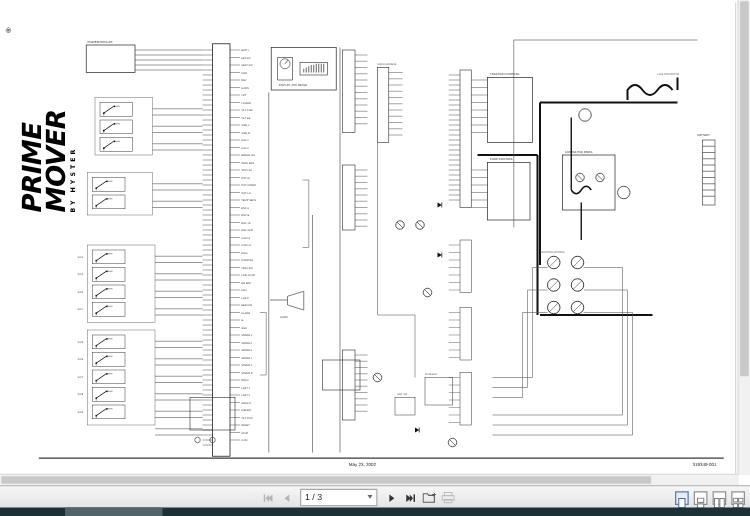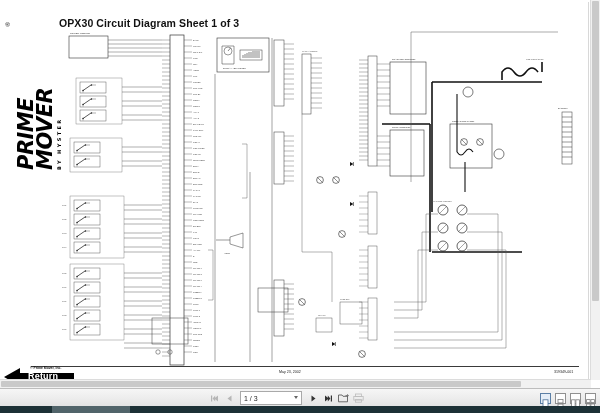--- a/index.html
+++ b/index.html
@@ -836,33 +836,25 @@
 
       <div id="logo-block">
         <div id="logo-rot">
           <div class="logo-word">PRIME</div>
           <div class="logo-word">MOVER</div>
           <div id="logo-sub">BY HYSTER</div>
           <div id="logo-reg">®</div>
         </div>
       </div>
 
-      <div id="page-title">OPX30 Circuit Diagram Sheet 1 of 3</div>
 
       <div id="titleblock-rule"></div>
       <div class="tb-text" id="tb-date">May 23, 2002</div>
       <div class="tb-text" id="tb-partno">319349-001</div>
 
-      <div id="return-button">
-        <div id="return-copyright">© Prime Mover, Inc.</div>
-        <svg id="return-arrow-svg" width="74" height="22" viewBox="0 0 74 22" xmlns="http://www.w3.org/2000/svg">
-          <path d="M0 11 L16 2 L16 7 L70 7 L70 15 L16 15 L16 20 Z" fill="#000000"></path>
-        </svg>
-        <div id="return-label">Return</div>
-      </div>
 
     </div>
 
     <div id="vscroll">
       <div id="vscroll-thumb"></div>
     </div>
     <div id="hscroll">
       <div id="hscroll-thumb"></div>
     </div>
   </div>

